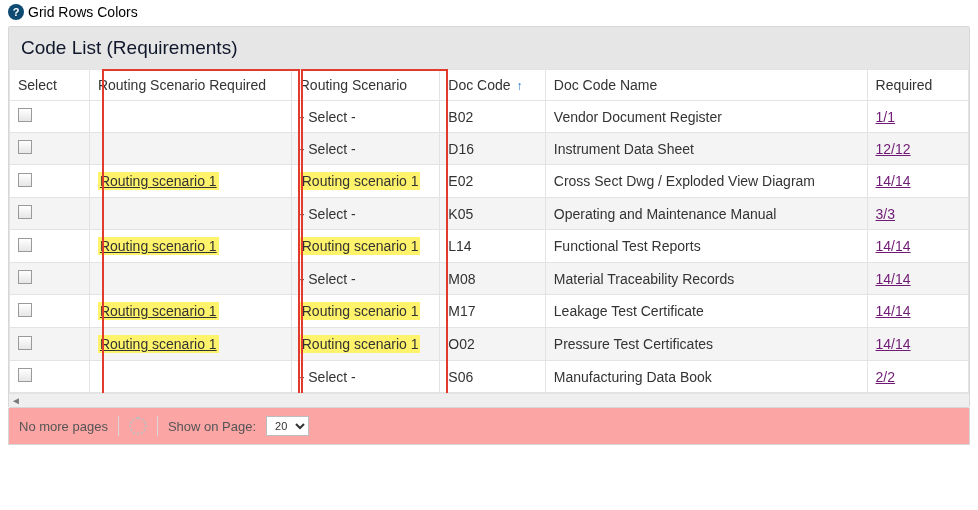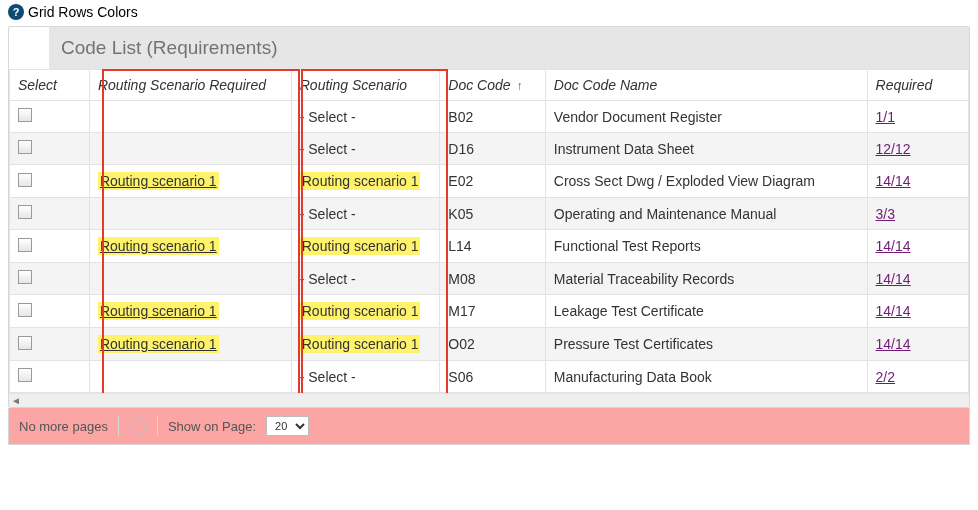--- a/index.html
+++ b/index.html
@@ -35,44 +35,42 @@
     font-size: 14px;
   }
   .panel {
     border: 1px solid #d7d7d7;
     border-radius: 2px;
   }
   .panel-header {
     background: #e6e6e6;
     padding: 10px 12px 10px 12px;
     font-size: 19px;
-    color: #737373;
+    color: #0f172a;
     font-weight: 400;
-    margin-left: 40px;
   }
   table.grid {
     width: 100%;
     border-collapse: collapse;
     table-layout: fixed;
   }
   table.grid th, table.grid td {
     border: 1px solid #e3e3e3;
     padding: 7px 8px;
     text-align: left;
     font-weight: 400;
     font-size: 14px;
     color: #333;
     overflow: hidden;
     white-space: nowrap;
   }
   table.grid th {
     background: #fff;
     color: #333;
     font-weight: 400;
-    font-style: italic;
   }
   th.doc-code-h {
     color: #1b6ec2;
     cursor: pointer;
   }
   .sort-arrow {
     color: #1b6ec2;
     font-size: 12px;
     margin-left: 2px;
   }

